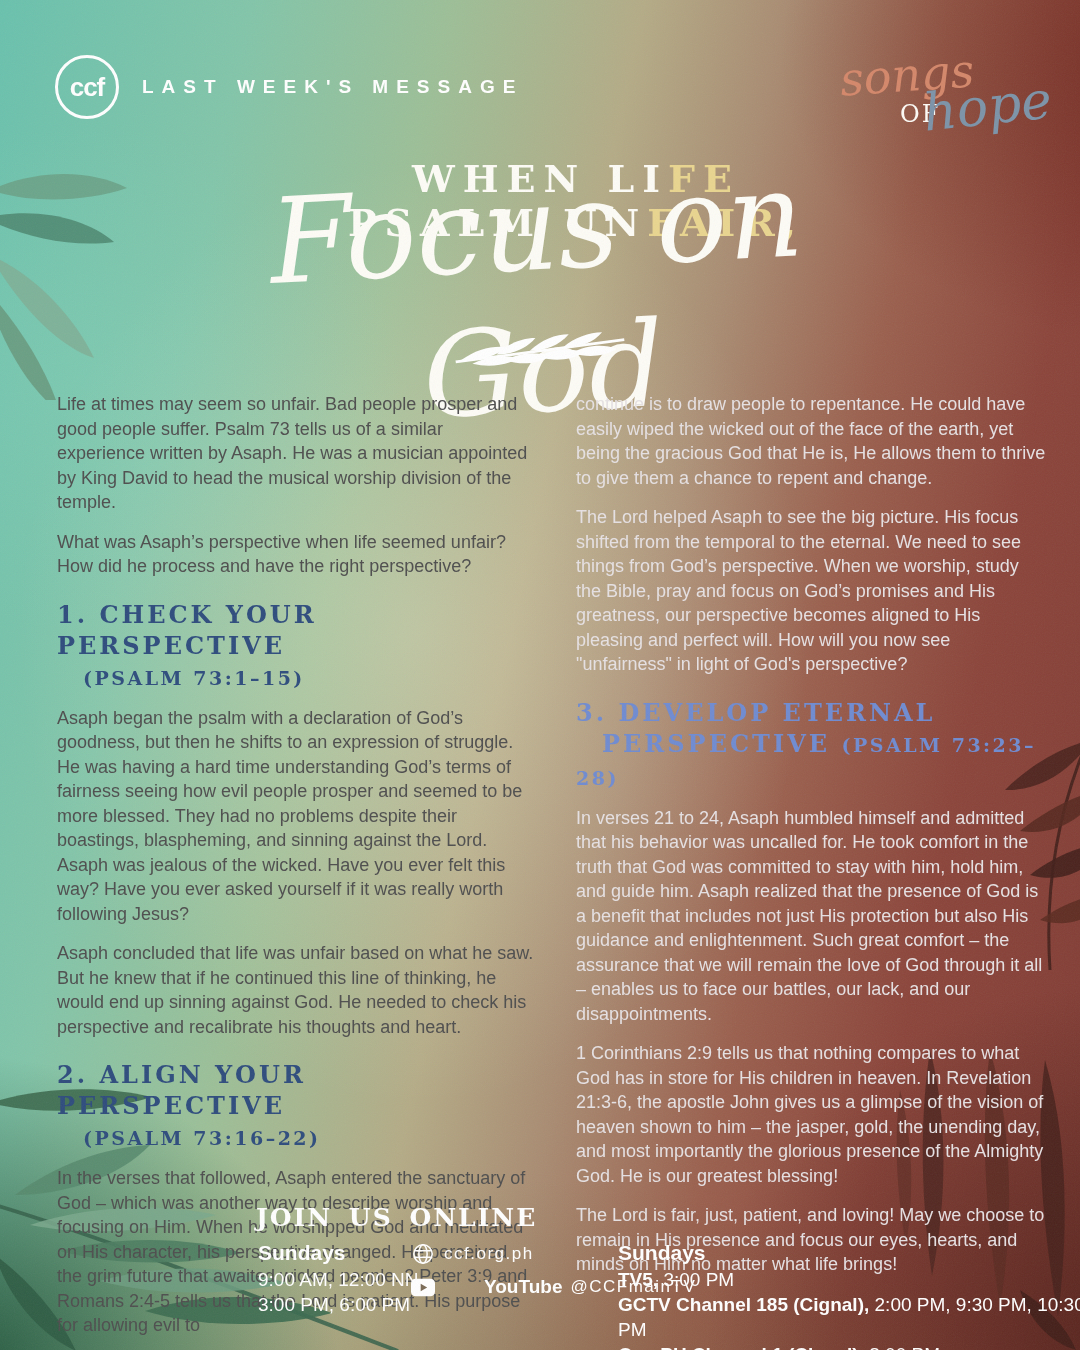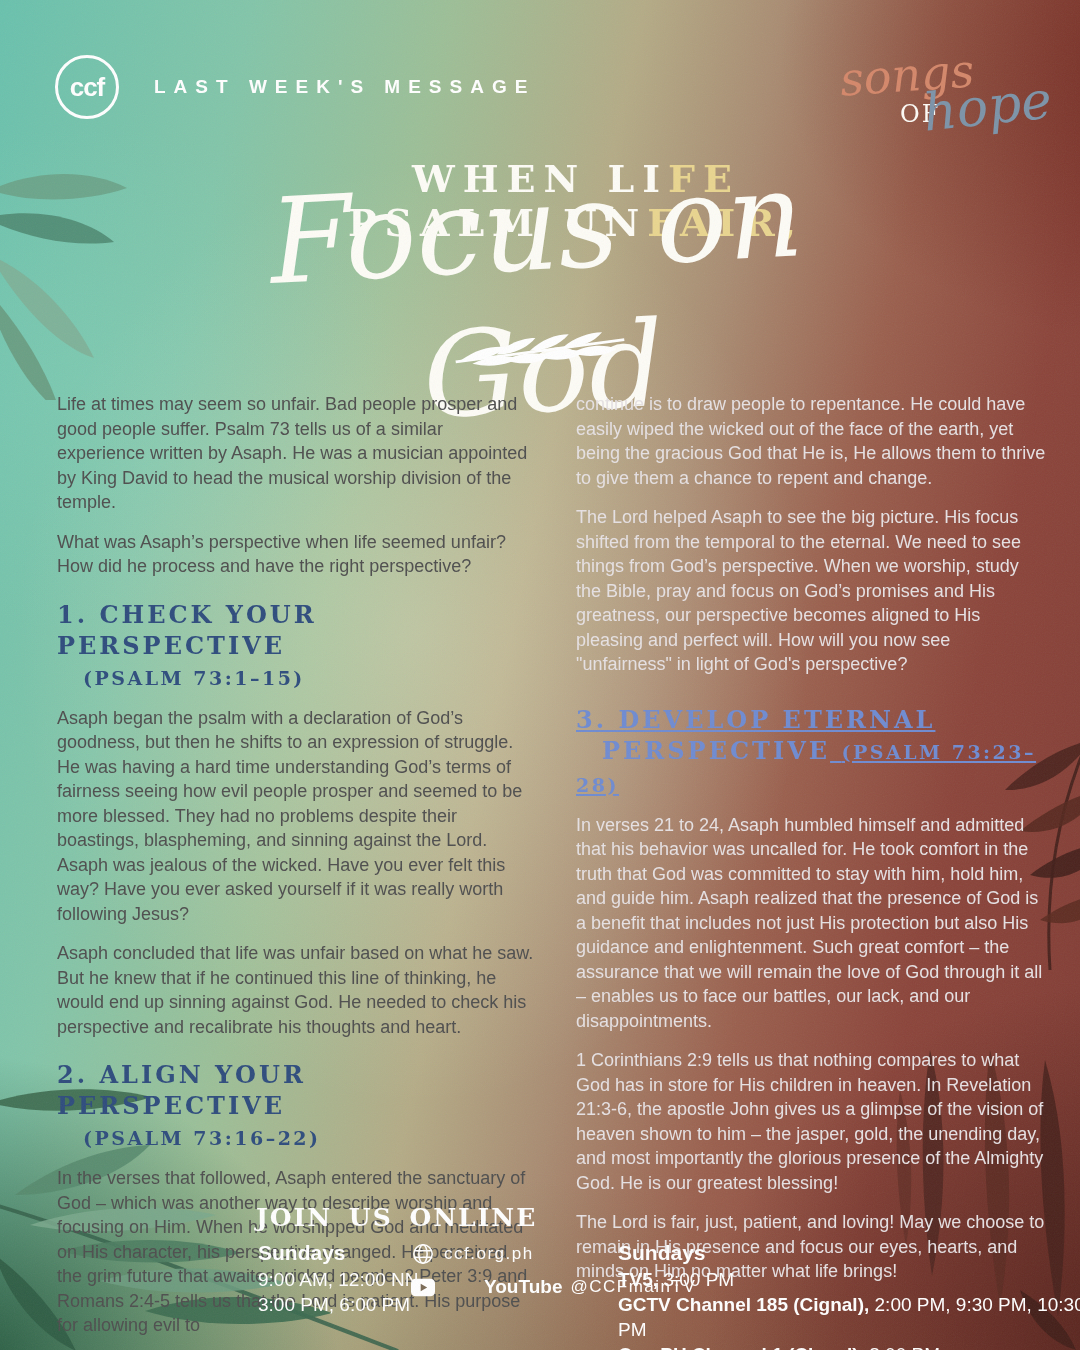--- a/index.html
+++ b/index.html
@@ -14,21 +14,21 @@
       radial-gradient(ellipse 640px 760px at 37% 47%, rgba(242,236,210,0.30), rgba(242,236,210,0) 62%),
       radial-gradient(ellipse 520px 420px at 8% 28%, rgba(128,206,182,0.50), rgba(128,206,182,0) 60%),
       linear-gradient(102deg,#69c1ad 0%,#82c5a9 18%,#9cbf97 32%,#b4ab86 46%,#a98c72 56%,#9a5f4d 68%,#8b443a 80%,#7e3a33 100%);
     padding-left: 36px;
   }
   .noise{position:absolute;inset:0;opacity:.07;pointer-events:none;}
   .abs{position:absolute;}
   
   .logo-circle{left:55px;top:55px;width:58px;height:58px;border:3.5px solid #fff;border-radius:50%;
     display:flex;align-items:center;justify-content:center;color:#fff;font-weight:bold;font-size:26px;letter-spacing:-1px;}
-  .header-label{left:154px;top:76px;color:#fff;font-weight:bold;font-size:19px;letter-spacing:8px;}
+  .header-label{left:142px;top:76px;color:#fff;font-weight:bold;font-size:19px;letter-spacing:8px;}
   
   .soh{left:820px;top:48px;width:230px;height:110px;font-family:"DejaVu Serif",serif;}
   .soh .songs{position:absolute;left:20px;top:0px;font-style:italic;font-size:46px;color:#d4876a;transform:rotate(-4deg);}
   .soh .of{position:absolute;left:80px;top:52px;font-size:24px;color:#fdfbf6;letter-spacing:2px;}
   .soh .hope{position:absolute;left:103px;top:28px;font-style:italic;font-size:52px;color:#7c93a8;transform:rotate(-6deg);}
   
   .t-serif{width:1080px;text-align:center;color:#fdfcf6;font-family:"DejaVu Serif",serif;font-weight:bold;letter-spacing:8px;}
   .t1{top:156px;font-size:38px;}
   .t2{top:200px;font-size:38px;}
   .gold{color:#e9d58f;}
@@ -145,21 +145,21 @@
       <span>2. ALIGN YOUR PERSPECTIVE</span><br>
       <span class="ref indent">(PSALM 73:16–22)</span>
     </h3>
     <p>In the verses that followed, Asaph entered the sanctuary of God – which was another way to describe worship and focusing on Him. When he worshipped God and meditated on His character, his perspective changed. He perceived the grim future that awaited wicked people. 2 Peter 3:9 and Romans 2:4-5 tells us that the Lord is patient. His purpose for allowing evil to</p>
   </div>
 
   <div class="abs col col-right">
     <p>continue is to draw people to repentance. He could have easily wiped the wicked out of the face of the earth, yet being the gracious God that He is, He allows them to thrive to give them a chance to repent and change.</p>
     <p>The Lord helped Asaph to see the big picture. His focus shifted from the temporal to the eternal.  We need to see things from God’s perspective. When we worship, study the Bible, pray and focus on God’s promises and His greatness, our perspective becomes aligned to His pleasing and perfect will. How will you now see "unfairness" in light of God's perspective?</p>
 
-    <h3 class="sec sec-peri" style="margin-top:27px;text-decoration:underline;">
+    <h3 class="sec sec-peri" style="margin-top:20px;">
       <span>3. DEVELOP ETERNAL</span><br>
       <span class="indent">PERSPECTIVE</span>
       <span class="ref">(PSALM 73:23–28)</span>
     </h3>
     <p>In verses 21 to 24, Asaph humbled himself and admitted that his behavior was uncalled for. He took comfort in the truth that God was committed to stay with him, hold him, and guide him. Asaph realized that the presence of God is a benefit that includes not just His protection but also His guidance and enlightenment. Such great comfort – the assurance that we will remain the love of God through it all – enables us to face our battles, our lack, and our disappointments.</p>
     <p>1 Corinthians 2:9 tells us that nothing compares to what God has in store for His children in heaven. In Revelation 21:3-6, the apostle John gives us a glimpse of the vision of heaven shown to him – the jasper, gold, the unending day, and most importantly the glorious presence of the Almighty God. He is our greatest blessing!</p>
     <p>The Lord is fair, just, patient, and loving! May we choose to remain in His presence and focus our eyes, hearts, and minds on Him no matter what life brings!</p>
   </div>
 
   <div class="abs f-title online-title">JOIN US ONLINE</div>

